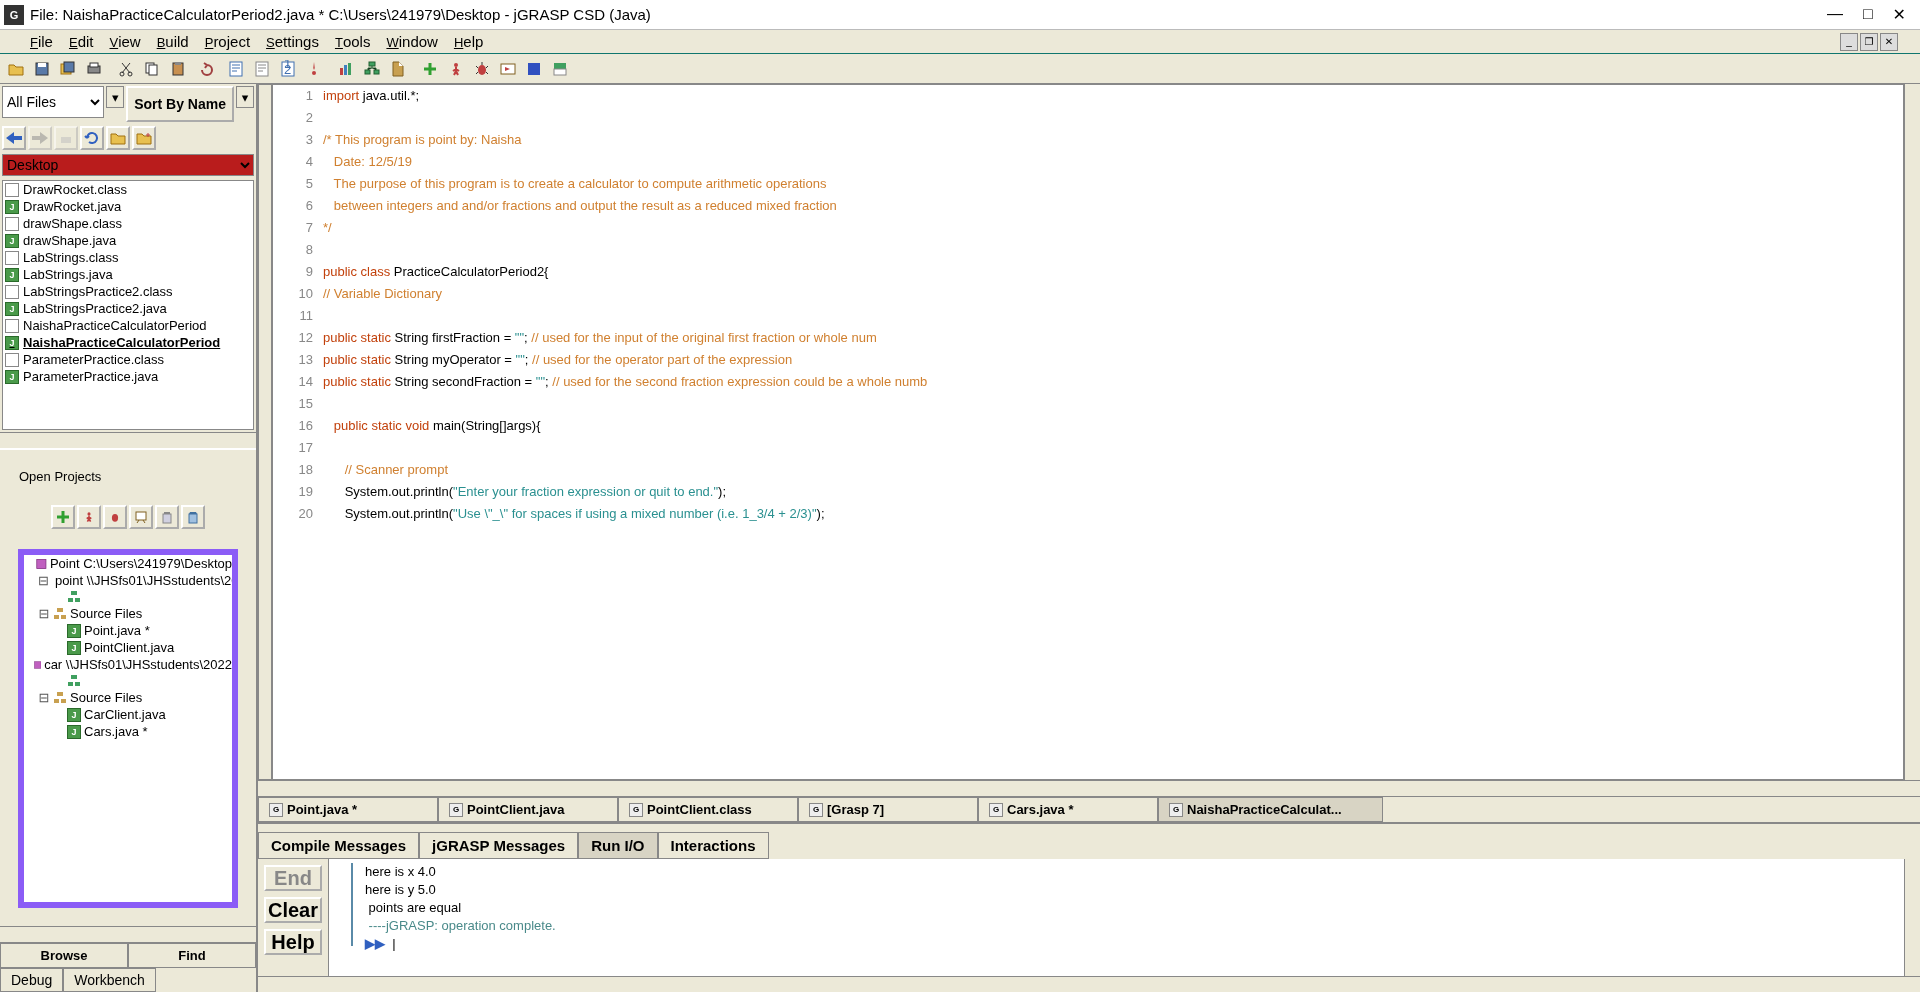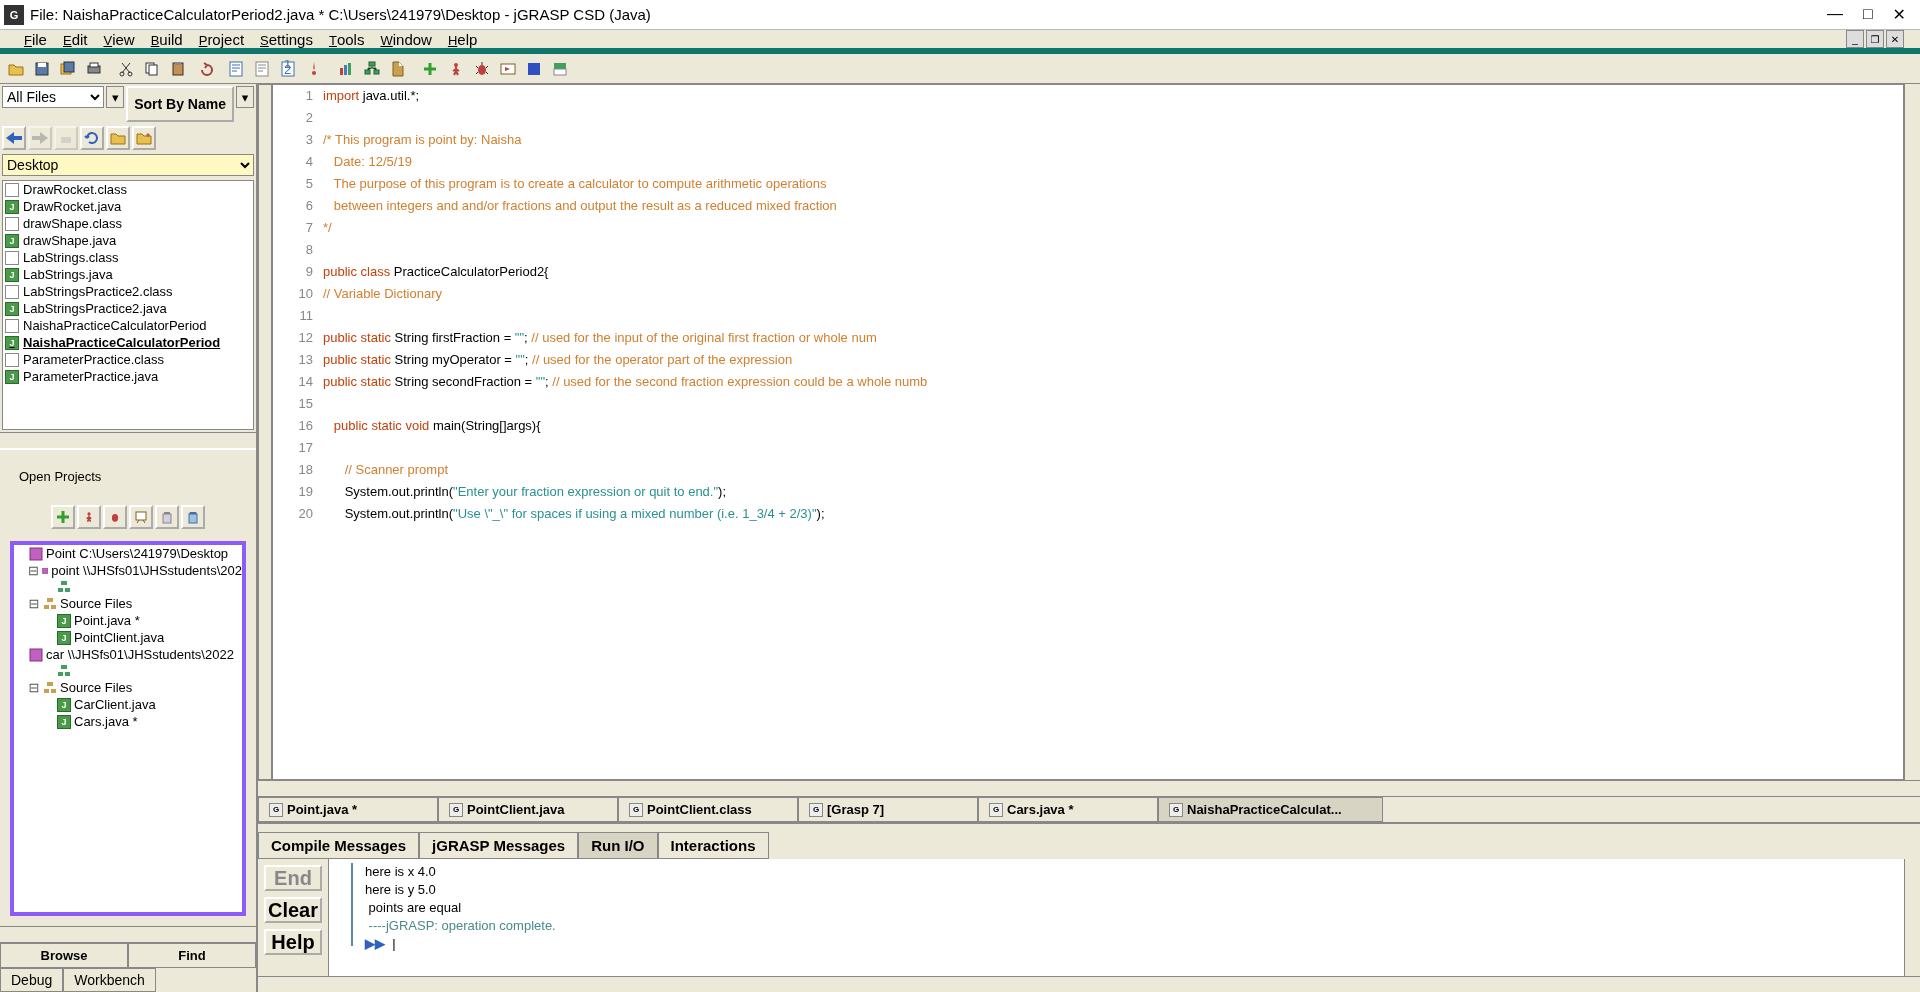--- a/index.html
+++ b/index.html
@@ -2,47 +2,47 @@
 <html><head>
 <meta charset="utf-8">
 <style>
 * { margin:0; padding:0; box-sizing:border-box; font-family:Arial,sans-serif; font-size:13px; }
 body { background:#ece9d8; overflow:hidden; }
 .titlebar { height:30px; background:#fff; display:flex; align-items:center; padding:0 4px; border-bottom:1px solid #bbb; }
 .titlebar .appicon { width:20px; height:20px; background:#333; color:#fff; display:flex; align-items:center; justify-content:center; font-weight:bold; font-size:11px; margin-right:6px; }
 .titlebar .title { font-size:15px; }
 .titlebar .winbtns { margin-left:auto; display:flex; gap:20px; padding-right:10px; }
 .titlebar .winbtns span { font-size:16px; cursor:pointer; font-family:"Segoe UI Symbol",sans-serif; }
-.menubar { height:24px; background:#ece9d8; display:flex; align-items:center; padding:0 16px; border-bottom:6px solid #0f766e; }
+.menubar { height:24px; background:#ece9d8; display:flex; align-items:center; padding:0 22px; border-bottom:1px solid #0f766e; }
 .menubar .mitem { padding:2px 8px; font-size:15px; cursor:pointer; }
 .menubar .mitem .u { text-decoration:underline; }
 .menubar .mdi { margin-left:auto; display:flex; }
 .menubar .mdi span { width:18px; height:18px; border:1px solid #888; margin-left:2px; display:flex; align-items:center; justify-content:center; font-size:10px; background:#ddd; cursor:pointer; }
 .toolbar { height:30px; background:#ece9d8; border-bottom:1px solid #888; display:flex; align-items:center; padding:2px 4px; gap:2px; }
 .tbtn { width:24px; height:24px; border:1px solid #ece9d8; display:flex; align-items:center; justify-content:center; cursor:pointer; }
 .tbtn svg { width:18px; height:18px; }
 .tsep { width:4px; }
 .main { display:flex; height:calc(100vh - 84px); }
 .left { width:258px; background:#ece9d8; border-right:2px solid #888; display:flex; flex-direction:column; }
 .browse-top { display:flex; padding:2px; gap:2px; }
-.browse-top select { flex:1; height:22px; font-size:14px; background:#fff; border:1px solid #888; }
+.browse-top select { flex:1; height:32px; font-size:14px; background:#fff; border:1px solid #888; }
 .browse-top .sortbtn { height:22px; padding:16px 6px; font-size:14px; font-weight:bold; background:#ece9d8; border:2px outset #fff; cursor:pointer; display:flex; align-items:center; }
 .browse-top .dd { width:18px; height:22px; border:1px solid #888; background:#ece9d8; display:flex; align-items:center; justify-content:center; cursor:pointer; }
 .navrow { display:flex; gap:2px; padding:2px; }
 .navbtn { width:24px; height:24px; border:2px outset #fff; display:flex; align-items:center; justify-content:center; cursor:pointer; }
 .navbtn.disabled { opacity:0.5; }
 .pathbox { margin:2px; }
-.pathbox select { width:100%; height:22px; font-size:14px; border:1px solid #888; background:#fef9c3; }
+.pathbox select { width:100%; height:22px; font-size:14px; border:1px solid #888; background:#b91c1c; }
 .filelist { flex:0 0 250px; background:#fff; border:1px solid #888; margin:2px; overflow-y:scroll; overflow-x:hidden; position:relative; }
 .filerow { display:flex; align-items:center; padding:1px 2px; font-size:14px; white-space:nowrap; cursor:pointer; }
 .filerow .ficon { width:14px; height:14px; margin-right:4px; flex-shrink:0; display:inline-flex; }
 .filerow.sel { text-decoration:underline; font-weight:bold; }
 .ophdr { text-align:left; font-weight:normal; padding:19px; border-top:2px solid #fff; }
 .optool { display:flex; gap:2px; padding:2px; justify-content:center; }
-.projtree { flex:1; background:#fff; border:4px solid #8b5cf6; margin:10px; overflow:auto; font-size:14px; }
+.projtree { flex:1; background:#fff; border:6px solid #8b5cf6; margin:18px; overflow:auto; font-size:14px; }
 .ptrow { display:flex; align-items:center; padding:1px 0; white-space:nowrap; }
 .ptrow .exp { width:12px; text-align:center; color:#555; cursor:pointer; }
 .ptrow .pic { width:14px; height:14px; margin:0 3px; }
 .bottabs { display:flex; border-top:1px solid #888; }
 .bottabs .bt { flex:1; text-align:center; padding:4px; font-weight:bold; background:#ece9d8; border:1px solid #888; cursor:pointer; }
 .dbgtabs { display:flex; }
 .dbgtabs .bt { padding:3px 10px; border:1px solid #888; background:#ece9d8; cursor:pointer; font-size:14px; }
 .right { flex:1; display:flex; flex-direction:column; min-width:0; }
 .editor-wrap { flex:1; display:flex; min-height:0; }
 .editor-scroll { width:14px; background:#ece9d8; border:1px solid #888; }

